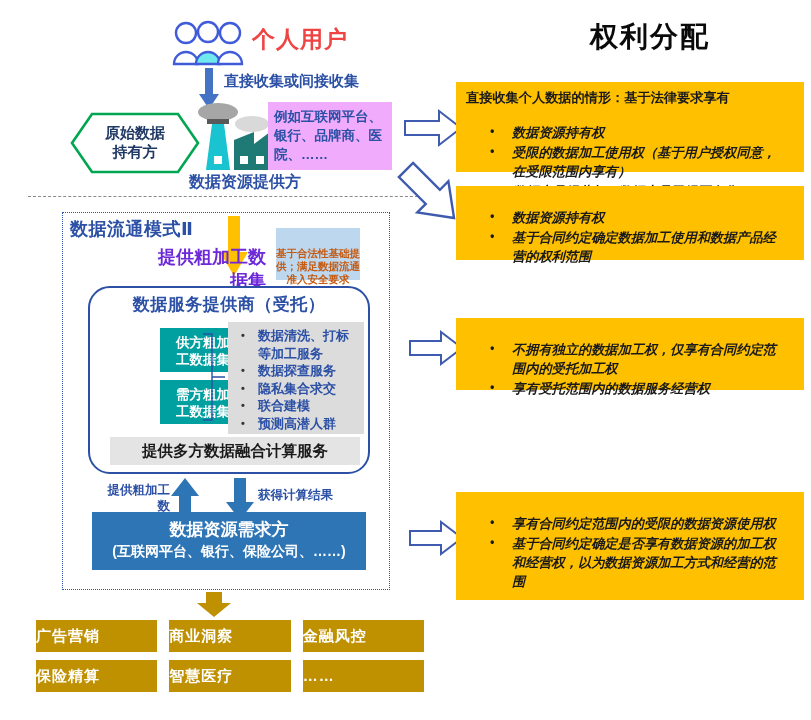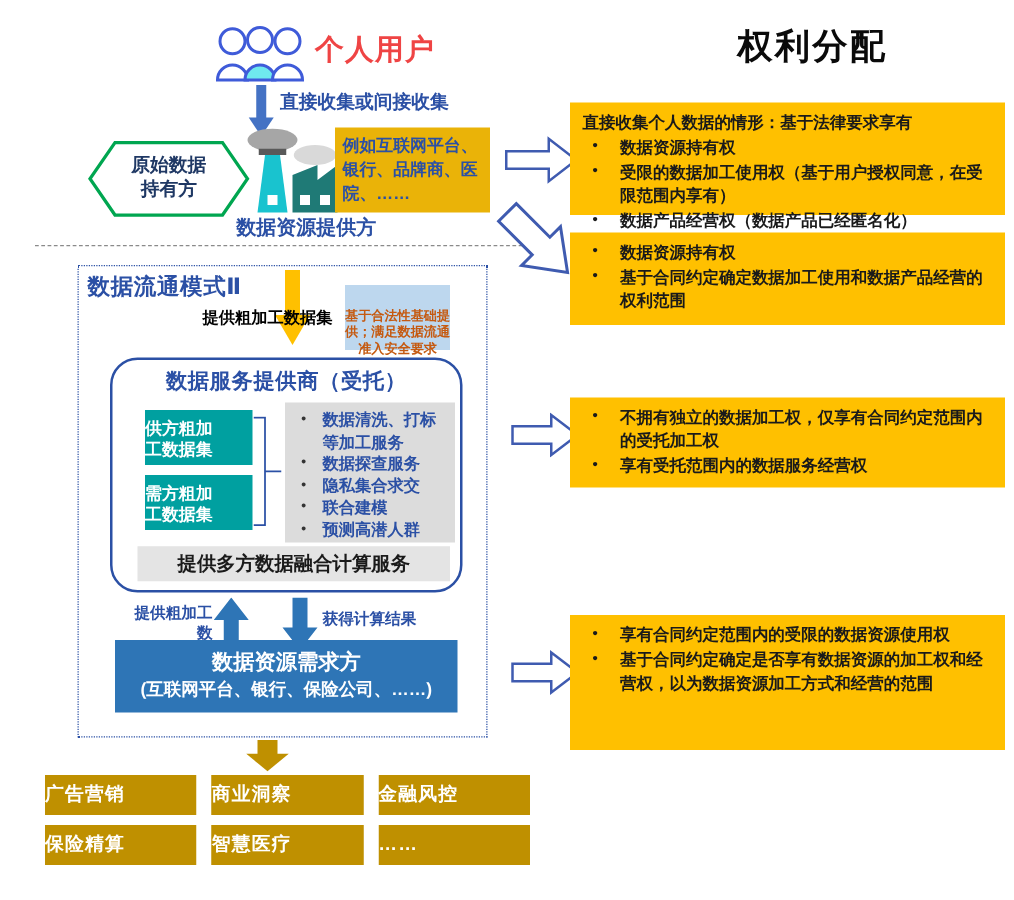--- a/index.html
+++ b/index.html
@@ -45,21 +45,21 @@
     text-align:center;font-size:15px;font-weight:bold;color:#1f3864;
     line-height:19px;
   }
 
   
   #factory-icon{left:190px;top:100px;width:84px;height:72px;}
 
   
   #provider-example-box{
     left:268px;top:102px;width:124px;height:68px;
-    background:#eab308;
+    background:#f0abfc;
     padding:5px 6px;
     font-size:13.5px;font-weight:bold;color:#2b50a5;line-height:19px;
   }
 
   
   #provider-label{
     left:160px;top:172px;width:170px;text-align:center;
     font-size:16px;font-weight:bold;color:#2b50a5;
   }
 
@@ -74,21 +74,21 @@
   #mode2-title{
     left:70px;top:217px;width:200px;
     font-size:18px;font-weight:bold;color:#2b50a5;letter-spacing:0.5px;
   }
 
   
   #coarse-arrow-down{left:219px;top:216px;width:30px;height:62px;}
 
   #coarse-label-1{
     left:146px;top:245px;width:120px;text-align:right;
-    font-size:13px;font-weight:bold;color:#000000;
+    font-size:18px;font-weight:bold;color:#6d28d9;
   }
 
   
   #legality-note{
     left:276px;top:228px;width:84px;height:52px;
     background:#bdd7ee;
     font-size:10.5px;font-weight:bold;color:#c55a11;
     line-height:13px;text-align:center;padding-top:19px;
   }
 
@@ -97,21 +97,21 @@
     left:88px;top:286px;width:282px;height:188px;
     border:2px solid #2b50a5;border-radius:22px;background:#ffffff;
   }
   #service-provider-title{
     left:88px;top:293px;width:282px;text-align:center;
     font-size:17px;font-weight:bold;color:#2b50a5;letter-spacing:0.5px;
   }
 
   .teal-chip{
     background:#00a0a0;color:#ffffff;font-weight:bold;font-size:13.5px;
-    line-height:17px;padding-top:6px;
+    line-height:17px;text-align:center;padding-top:6px;margin-left:44px;
   }
   #supply-dataset{left:116px;top:328px;width:86px;height:44px;}
   #demand-dataset{left:116px;top:380px;width:86px;height:44px;}
 
   
   #dataset-bracket{left:202px;top:333px;width:24px;height:88px;}
 
   
   #service-list-box{
     left:228px;top:322px;width:136px;height:112px;
@@ -163,21 +163,21 @@
     font-size:15px;font-weight:bold;text-align:left;line-height:32px;
     letter-spacing:1px;
   }
 
   
   .yellow-panel{
     background:#ffc000;color:#1a1a1a;padding:6px 10px 8px 10px;
     font-size:13.2px;line-height:19px;font-weight:bold;
   }
   .yellow-panel .head{margin-bottom:1px;}
-  .yellow-panel ul{margin:0;padding:0;list-style:none;}
+  .yellow-panel ul{margin:16px;padding:0;list-style:none;font-style:italic;}
   .yellow-panel li{
     position:relative;padding-left:30px;margin-bottom:1px;
   }
   .yellow-panel li:before{
     content:"\2022";position:absolute;left:8px;top:-1px;font-size:12px;
   }
   #panel-direct{left:456px;top:82px;width:348px;height:90px;}
   #panel-indirect{left:456px;top:186px;width:348px;height:74px;}
   #panel-processor{left:456px;top:318px;width:348px;height:72px;}
   #panel-demander{left:456px;top:492px;width:348px;height:108px;}

